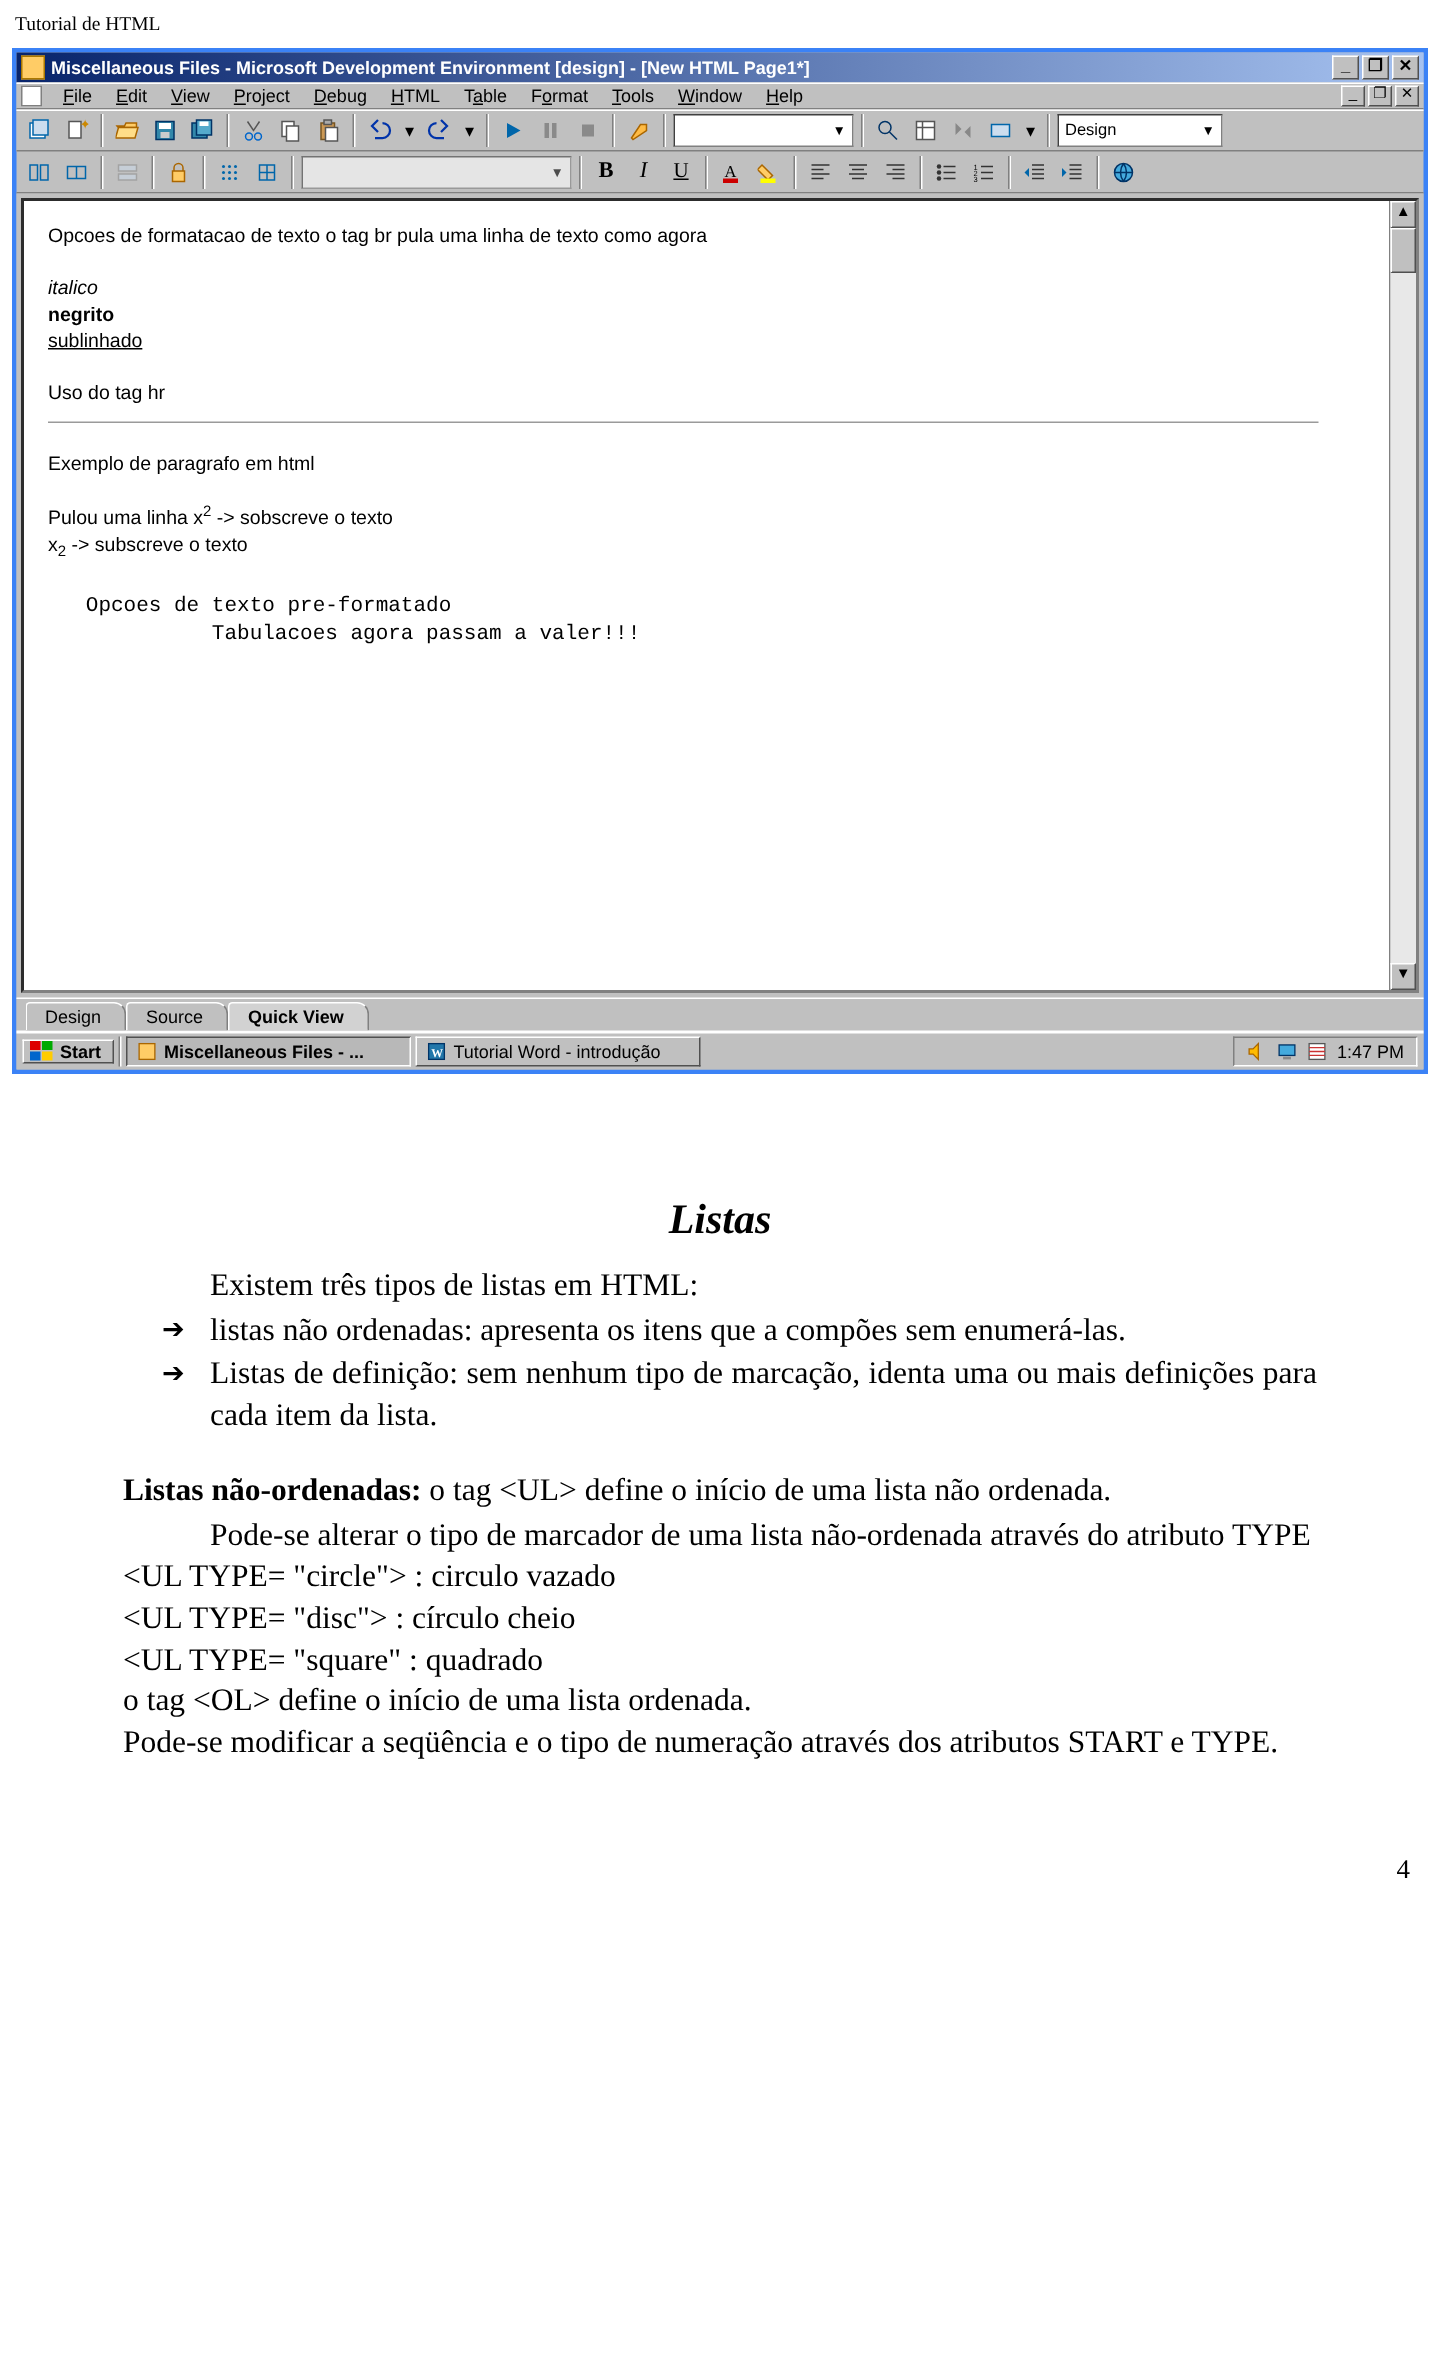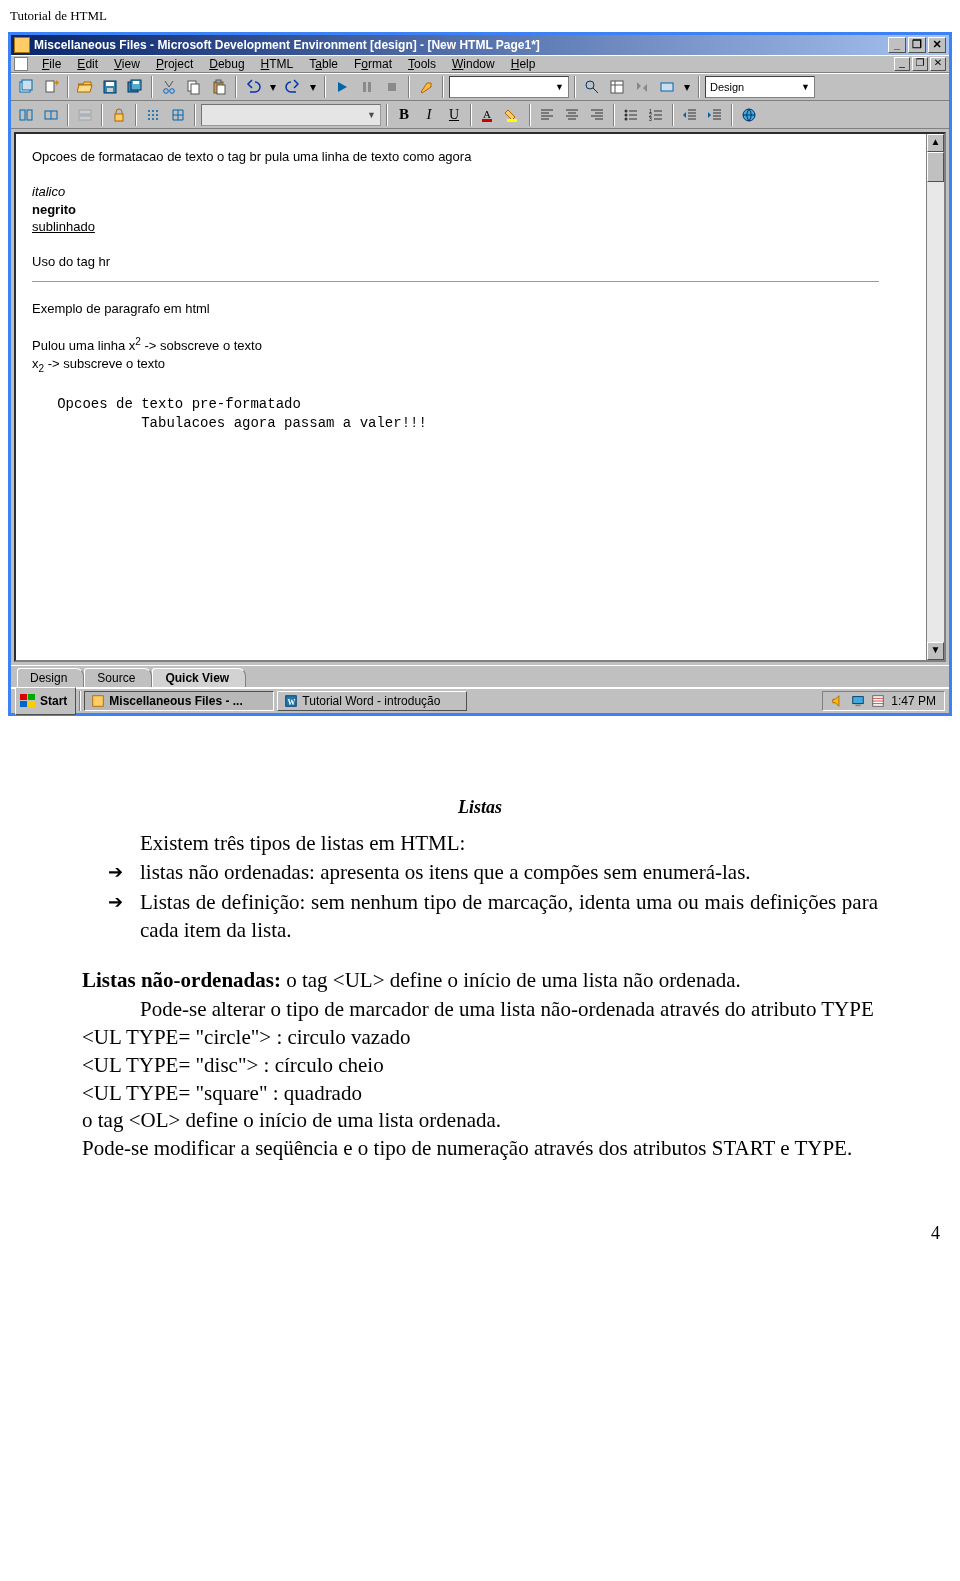--- a/index.html
+++ b/index.html
@@ -180,21 +180,21 @@
     background: #c0c0c0;
     border-top: 2px solid #fff;
     display: flex; align-items: center;
     padding: 2px 4px; gap: 3px;
     font-size: 12px;
   }
   .startbtn {
     background: #c0c0c0;
     border: 1px solid #fff; border-right-color:#505050; border-bottom-color:#505050;
     padding: 1px 8px 1px 4px; display: flex; align-items: center; gap: 4px;
-    font-weight: bold; height: 28px;
+    font-weight: bold; height: 16px;
   }
   .startbtn .winlogo {
     width: 16px; height: 14px;
     background:
       linear-gradient(#d00,#d00) 0 0/7px 6px no-repeat,
       linear-gradient(#0a0,#0a0) 8px 0/7px 6px no-repeat,
       linear-gradient(#06c,#06c) 0 7px/7px 6px no-repeat,
       linear-gradient(#fc0,#fc0) 8px 7px/7px 6px no-repeat;
   }
   .taskbtn {
@@ -217,21 +217,21 @@
   .doc {
     font-family: "Bookman Old Style", Georgia, "Times New Roman", serif;
     font-size: 21px;
     padding: 80px 82px 30px 82px;
     line-height: 1.32;
     text-align: justify;
   }
   .doc h2 {
     font-style: italic;
     font-weight: bold;
-    font-size: 18px;
+    font-size: 28px;
     text-align: center;
     margin-bottom: 10px;
   }
   .doc .arrow-li { position: relative; padding-left: 32px; margin-left: 26px; margin-bottom: 2px;}
   .doc .arrow-li::before {
     content: "➔"; position: absolute; left: 0; top: 2px; font-size: 18px;
   }
   .doc p { margin: 0 0 2px 0; }
   .doc .sect { margin-top: 22px; }
   .doc .tight { margin: 0; }

